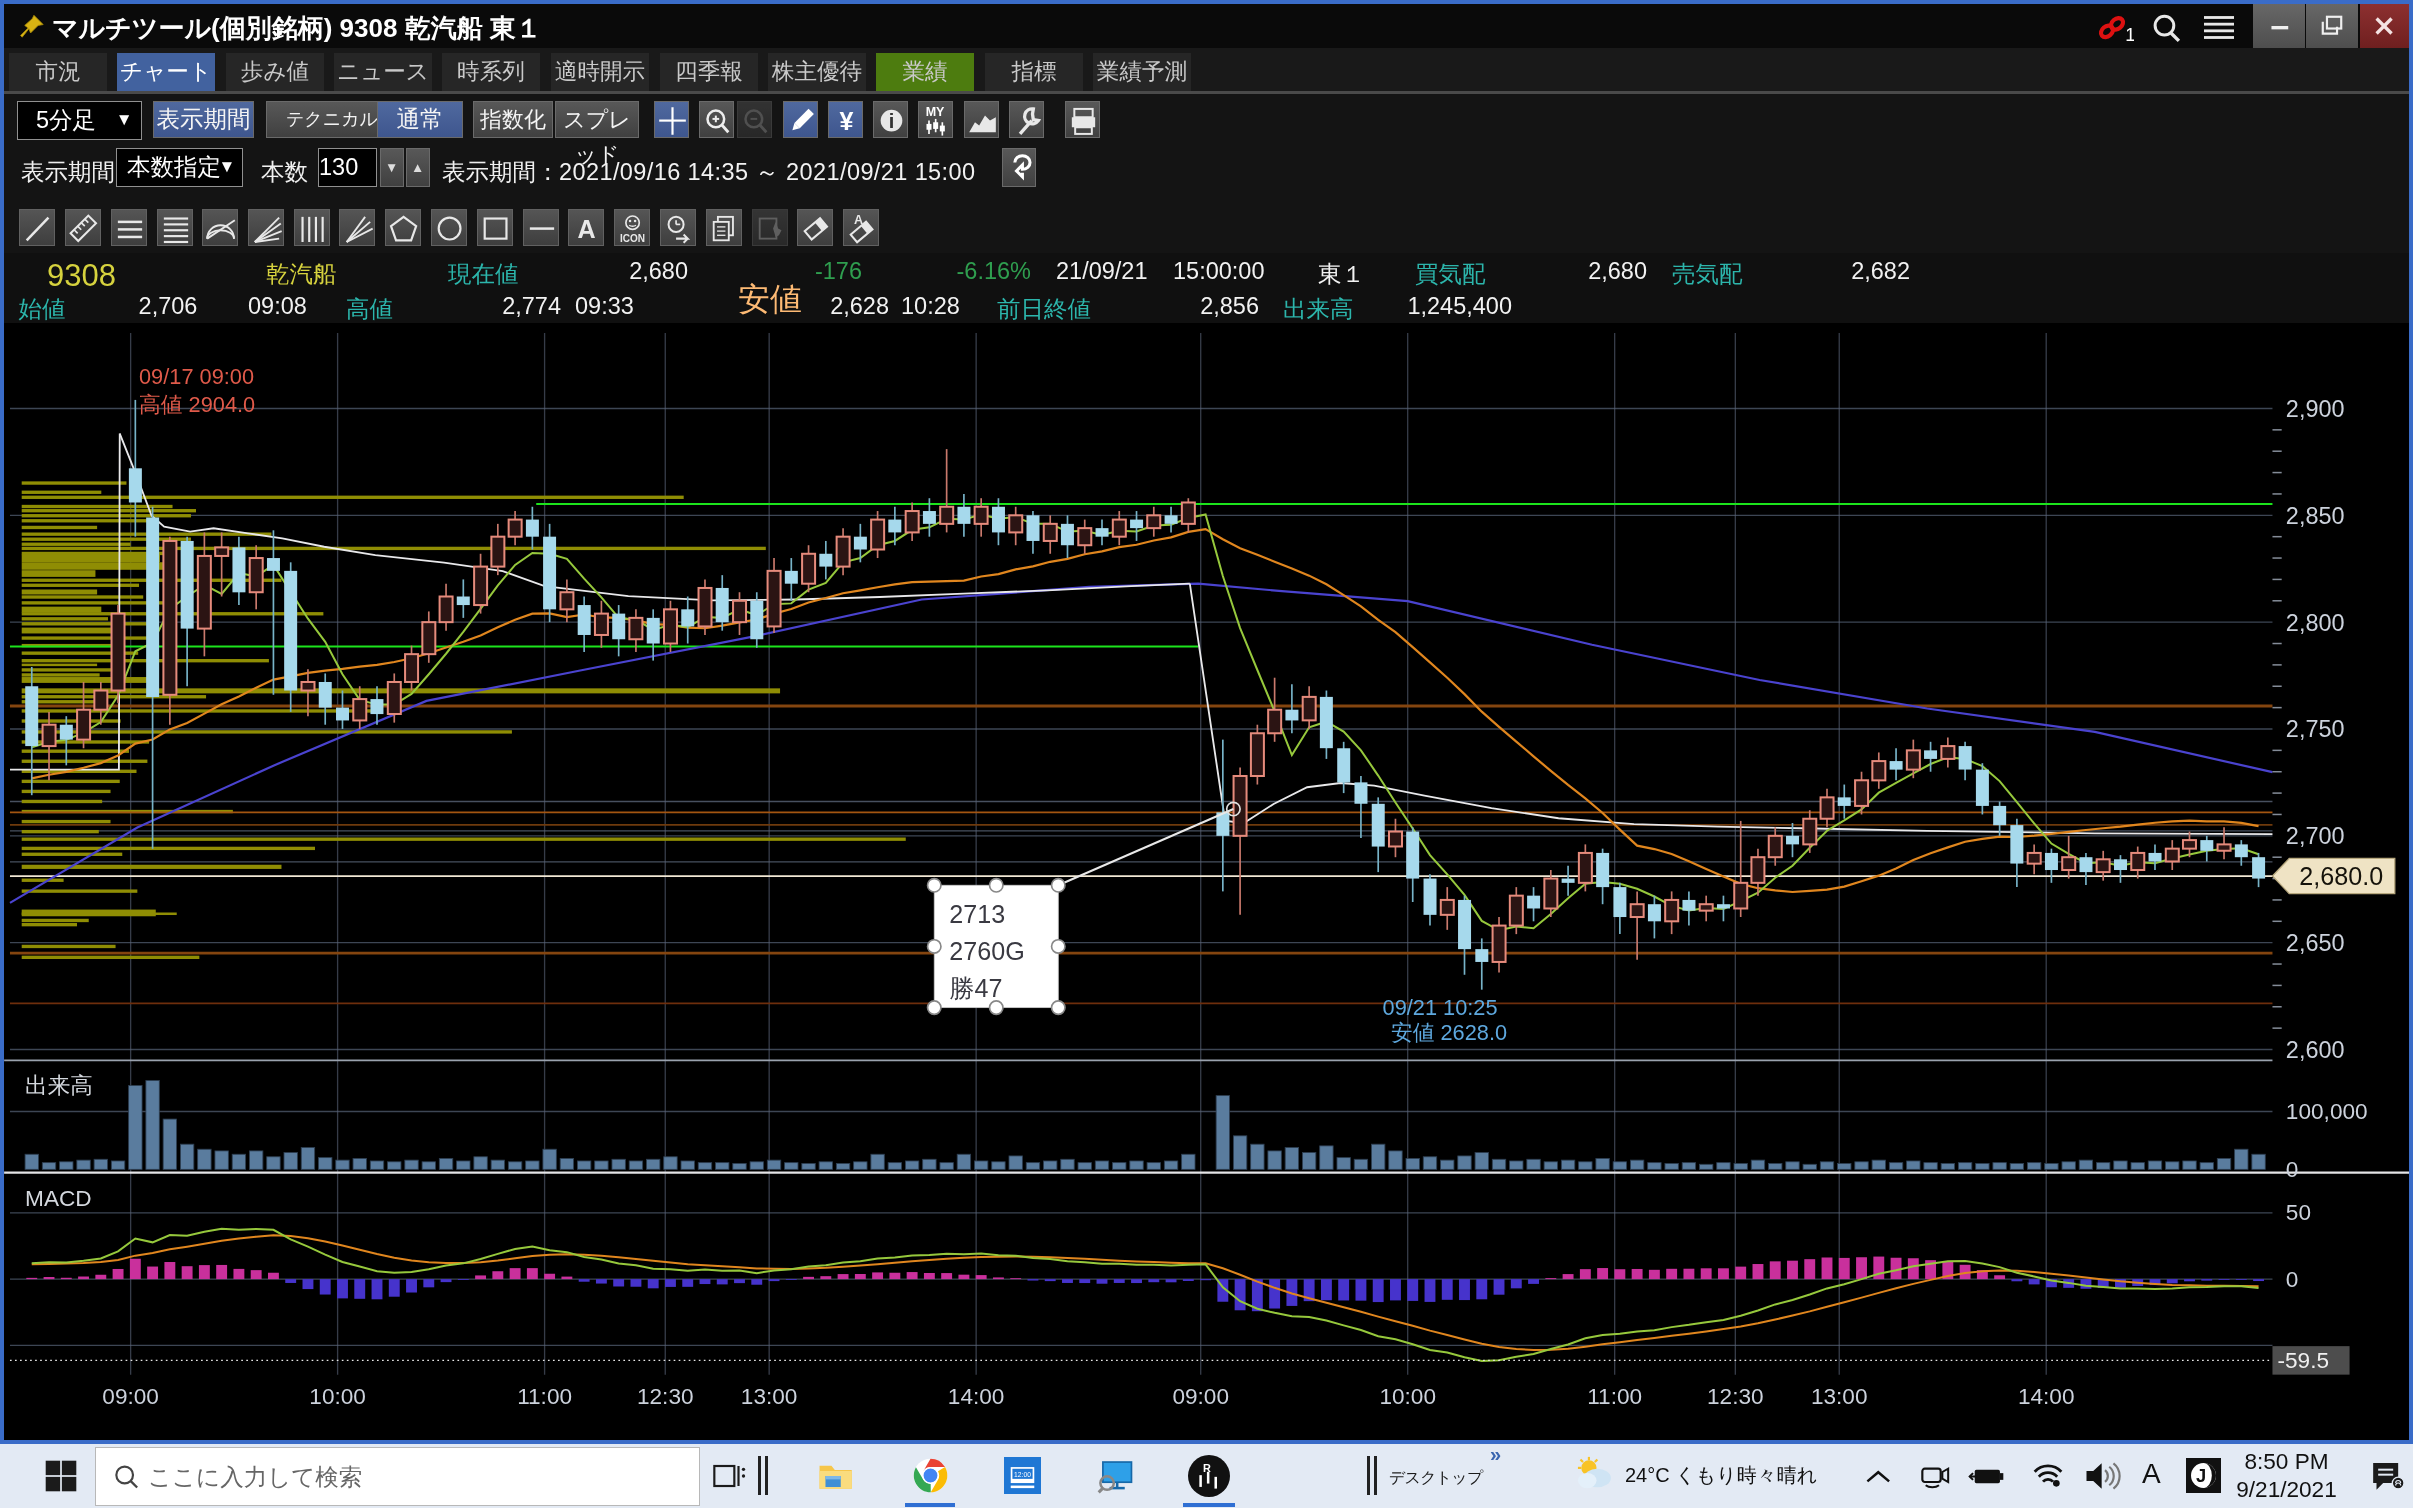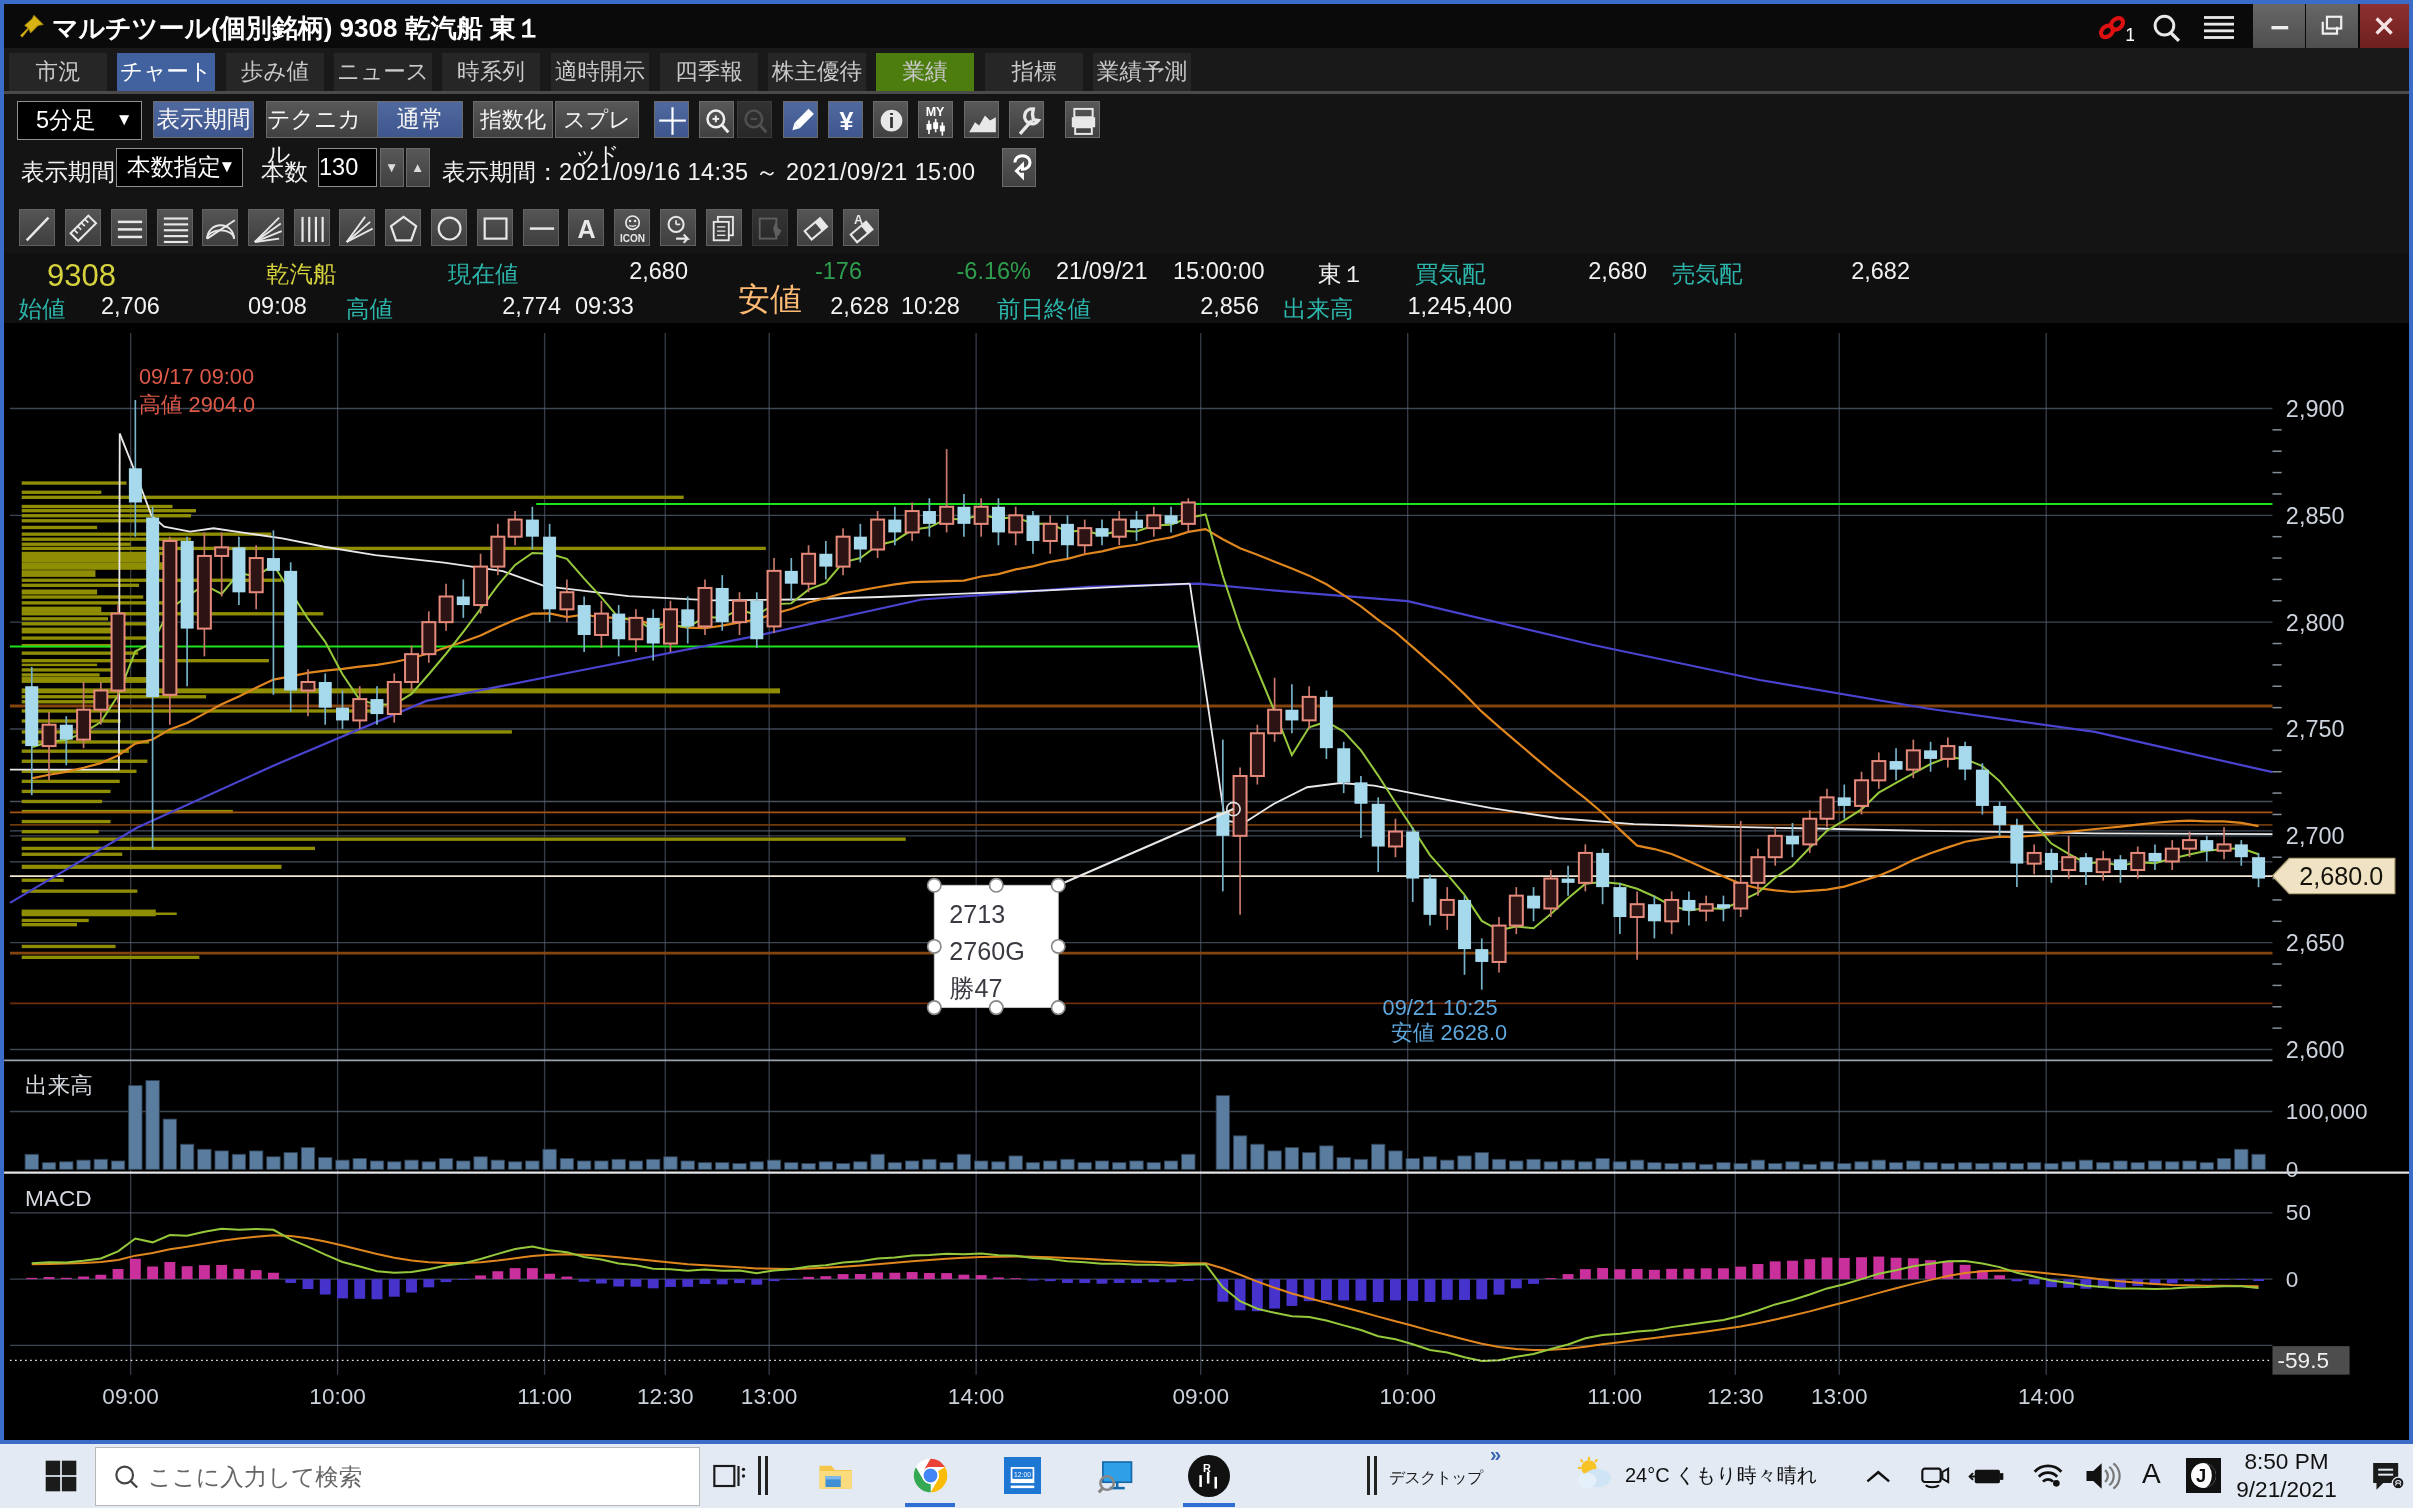--- a/index.html
+++ b/index.html
@@ -52,21 +52,21 @@
 <div class="abs" style="left:551px;top:53px;width:98px;height:38px;background:#262626;color:#c9c9c9;font-size:22.6px;text-align:center;line-height:38px">適時開示</div>
 <div class="abs" style="left:660px;top:53px;width:98px;height:38px;background:#262626;color:#c9c9c9;font-size:22.6px;text-align:center;line-height:38px">四季報</div>
 <div class="abs" style="left:768px;top:53px;width:98px;height:38px;background:#262626;color:#c9c9c9;font-size:22.6px;text-align:center;line-height:38px">株主優待</div>
 <div class="abs" style="left:876px;top:53px;width:98px;height:38px;background:#4d7c0f;color:#c9c9c9;font-size:22.6px;text-align:center;line-height:38px">業績</div>
 <div class="abs" style="left:985px;top:53px;width:98px;height:38px;background:#262626;color:#c9c9c9;font-size:22.6px;text-align:center;line-height:38px">指標</div>
 <div class="abs" style="left:1093px;top:53px;width:98px;height:38px;background:#262626;color:#c9c9c9;font-size:22.6px;text-align:center;line-height:38px">業績予測</div>
 <div class="abs" style="left:4.2px;top:91px;width:2405px;height:3.4px;background:#4a4a4a"></div>
 <div class="abs" style="left:4.2px;top:94px;width:2405px;height:230px;background:#141414"></div>
 <div class="abs" style="left:17px;top:101px;width:125px;height:39px;background:#000;border:1.7px solid #909090;color:#fff;font-size:23.5px;line-height:36px;padding-left:18px">5分足<span style="position:absolute;right:8.4px;top:0px;font-size:17px">▼</span></div>
 <div class="abs" style="left:153px;top:101px;width:101px;height:37px;background:linear-gradient(#50699f,#3e568e);border:0.8px solid #6a6a6a;color:#f4f4f4;font-size:23.5px;text-align:center;line-height:35px">表示期間</div>
-<div class="abs" style="left:266px;top:101px;width:113px;height:37px;background:linear-gradient(#585858,#404040);border:0.8px solid #6a6a6a;color:#f4f4f4;font-size:23px;text-align:left;line-height:35px">テクニカル</div>
+<div class="abs" style="left:266px;top:101px;width:113px;height:37px;background:linear-gradient(#585858,#404040);border:0.8px solid #6a6a6a;color:#f4f4f4;font-size:18px;text-align:right;line-height:35px">テクニカル</div>
 <div class="abs" style="left:377px;top:101px;width:86px;height:37px;background:linear-gradient(#50699f,#3e568e);border:0.8px solid #6a6a6a;color:#f4f4f4;font-size:23.5px;text-align:center;line-height:35px">通常</div>
 <div class="abs" style="left:473px;top:101px;width:80px;height:37px;background:linear-gradient(#585858,#404040);border:0.8px solid #6a6a6a;color:#f4f4f4;font-size:22px;text-align:center;line-height:35px">指数化</div>
 <div class="abs" style="left:555px;top:101px;width:84px;height:37px;background:linear-gradient(#585858,#404040);border:0.8px solid #6a6a6a;color:#f4f4f4;font-size:22px;text-align:center;line-height:35px">スプレッド</div>
 <div class="abs" style="left:654px;top:101px;width:35px;height:37px;background:linear-gradient(#50699f,#3e568e);border:0.8px solid #6a6a6a"><svg width="35" height="38" viewBox="0 0 42 45">
       <g stroke="#fff" stroke-width="2.6">
         <line x1="21" y1="6" x2="21" y2="39"></line>
         <line x1="5" y1="22" x2="37" y2="22"></line>
       </g>
     </svg></div>
 <div class="abs" style="left:699px;top:101px;width:35px;height:37px;background:linear-gradient(#585858,#404040);border:0.8px solid #6a6a6a"><svg width="35" height="38" viewBox="0 0 42 45">
@@ -244,21 +244,21 @@
 <div class="abs" style="left:728px;top:258px;width:134px;text-align:right;font-size:23.5px;color:#2f9e4f">-176</div>
 <div class="abs" style="left:880px;top:258px;width:151px;text-align:right;font-size:23.5px;color:#2f9e4f">-6.16%</div>
 <div class="abs" style="left:1056px;top:258px;font-size:23.5px;color:#f2f2f2">21/09/21</div>
 <div class="abs" style="left:1173px;top:258px;font-size:23.5px;color:#f2f2f2">15:00:00</div>
 <div class="abs" style="left:1318px;top:258px;font-size:23.5px;color:#f2f2f2">東１</div>
 <div class="abs" style="left:1415px;top:258px;font-size:23.5px;color:#2cb6ac">買気配</div>
 <div class="abs" style="left:1513px;top:258px;width:134px;text-align:right;font-size:23.5px;color:#f2f2f2">2,680</div>
 <div class="abs" style="left:1672px;top:258px;font-size:23.5px;color:#2cb6ac">売気配</div>
 <div class="abs" style="left:1776px;top:258px;width:134px;text-align:right;font-size:23.5px;color:#f2f2f2">2,682</div>
 <div class="abs" style="left:18.4px;top:293px;font-size:23.5px;color:#2cb6ac">始値</div>
-<div class="abs" style="left:101px;top:293px;width:134px;text-align:left;font-size:23.5px;color:#f2f2f2">2,706</div>
+<div class="abs" style="left:101px;top:293px;width:134px;text-align:center;font-size:23.5px;color:#f2f2f2">2,706</div>
 <div class="abs" style="left:248px;top:293px;font-size:23.5px;color:#f2f2f2">09:08</div>
 <div class="abs" style="left:346px;top:293px;font-size:23.5px;color:#2cb6ac">高値</div>
 <div class="abs" style="left:427px;top:293px;width:134px;text-align:right;font-size:23.5px;color:#f2f2f2">2,774</div>
 <div class="abs" style="left:575px;top:293px;font-size:23.5px;color:#f2f2f2">09:33</div>
 <div class="abs" style="left:738px;top:278px;font-size:32px;color:#fdba74">安値</div>
 <div class="abs" style="left:755px;top:293px;width:134px;text-align:right;font-size:23.5px;color:#f2f2f2">2,628</div>
 <div class="abs" style="left:901px;top:293px;font-size:23.5px;color:#f2f2f2">10:28</div>
 <div class="abs" style="left:997px;top:293px;font-size:23.5px;color:#2cb6ac">前日終値</div>
 <div class="abs" style="left:1125px;top:293px;width:134px;text-align:right;font-size:23.5px;color:#f2f2f2">2,856</div>
 <div class="abs" style="left:1283px;top:293px;font-size:23.5px;color:#2cb6ac">出来高</div>

